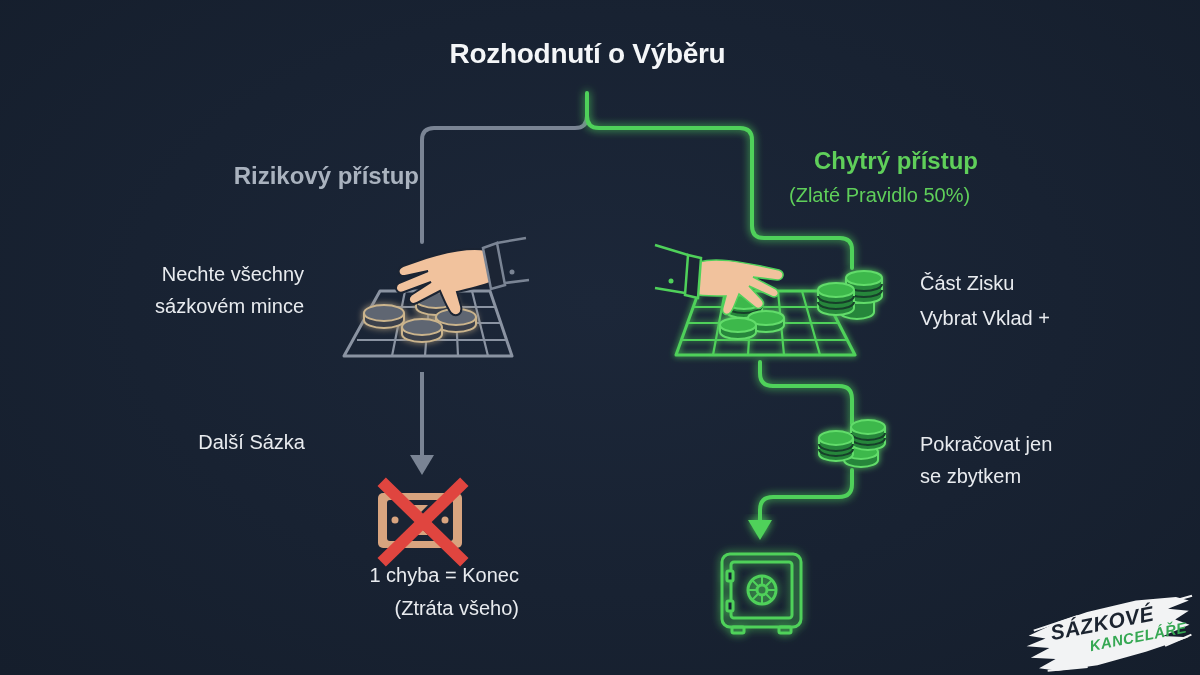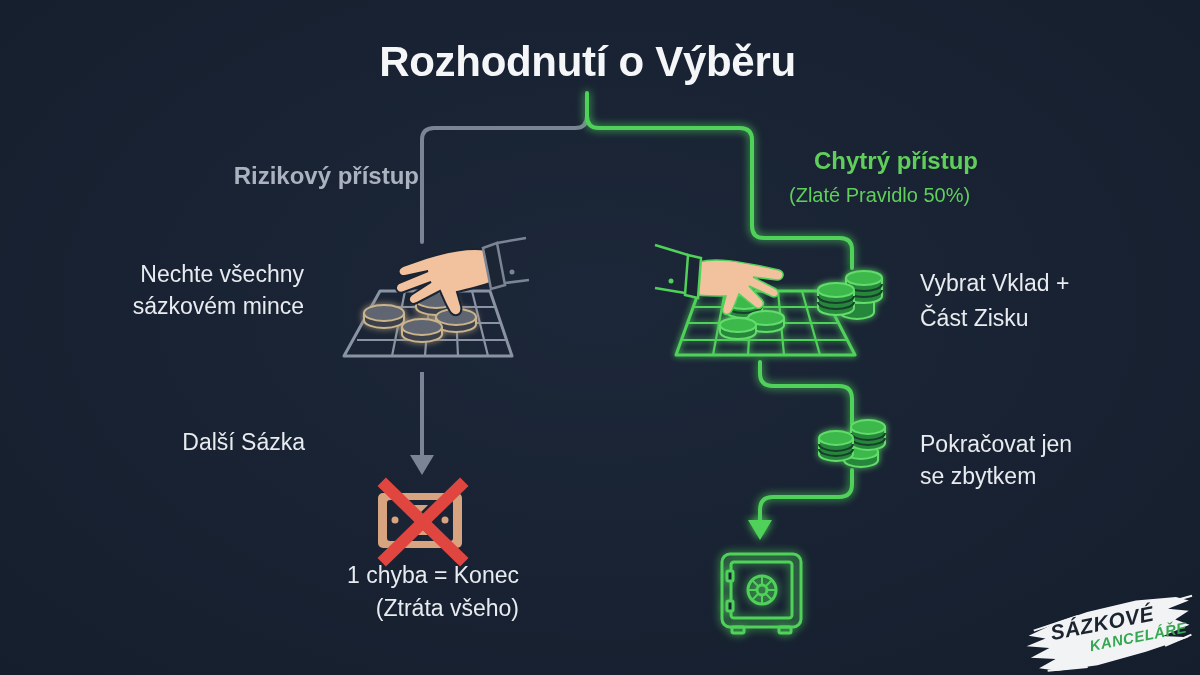--- a/index.html
+++ b/index.html
@@ -4,25 +4,25 @@
 <style>
   html, body { margin: 0; padding: 0; }
   body {
     width: 1200px; height: 675px; overflow: hidden; position: relative;
     background: radial-gradient(ellipse at 50% 45%, #1c2739 0%, #182232 55%, #151e2c 100%);
     font-family: "Liberation Sans", sans-serif;
     color: #e8ebef;
   }
   .canvas { position: absolute; left: 0; top: 0; width: 1200px; height: 675px; }
   .txt { position: absolute; white-space: nowrap; }
-  .title { left: 0; width: 1175px; top: 38px; text-align: center; font-size: 42px; font-weight: bold; color: #f4f6f8; letter-spacing: -0.3px; }
+  .title { left: 0; width: 1175px; top: 38px; text-align: center; font-size: 28px; font-weight: bold; color: #f4f6f8; letter-spacing: -0.3px; }
   .left-heading { left: 0; width: 394px; top: 162px; text-align: right; font-size: 24px; font-weight: bold; color: #a9b2be; margin-left: 25px; }
   .right-heading { left: 814px; top: 147px; font-size: 24px; font-weight: bold; color: #5fcf5a; text-align: right; }
   .right-sub { left: 789px; top: 184px; font-size: 20px; color: #5fcf5a; }
-  .body-text { font-size: 23px; line-height: 32px; color: #e8ebef; }
+  .body-text { font-size: 20px; line-height: 32px; color: #e8ebef; }
   .left-step1 { left: 0; width: 304px; top: 258px; text-align: right; }
   .left-step2 { left: 0; width: 305px; top: 411px; text-align: right; margin-top: 15px; }
   .left-result { left: 0; width: 519px; top: 559px; text-align: right; line-height: 33px; }
   .right-step1 { left: 920px; top: 266px; line-height: 35px; }
   .right-step2 { left: 920px; top: 428px; }
   .line { display: block; }
   .logo { position: absolute; left: 1022px; top: 598px; width: 178px; height: 74px; }
   .logo-inner { position: absolute; left: 0; top: 0; width: 178px; height: 74px; transform: rotate(-11deg); }
   .logo-l1 { position: absolute; left: 30px; top: 12px; font-size: 21px; font-weight: bold; font-style: italic; color: #1c2430; letter-spacing: 0.5px; }
   .logo-l2 { position: absolute; left: 66px; top: 35px; font-size: 15px; font-weight: bold; font-style: italic; color: #36a853; letter-spacing: 0.5px; }
@@ -201,22 +201,22 @@
 </div>
 
 <div class="txt body-text left-step2">Další Sázka</div>
 
 <div class="txt body-text left-result">
   <span class="line">1 chyba = Konec</span>
   <span class="line">(Ztráta všeho)</span>
 </div>
 
 <div class="txt body-text right-step1">
+  <span class="line">Část Zisku</span>
   <span class="line">Vybrat Vklad +</span>
-  <span class="line">Část Zisku</span>
 </div>
 
 <div class="txt body-text right-step2">
   <span class="line">Pokračovat jen</span>
   <span class="line">se zbytkem</span>
 </div>
 
 <div class="logo">
   <div class="logo-inner">
     <svg width="178" height="74" viewBox="0 0 178 74">

